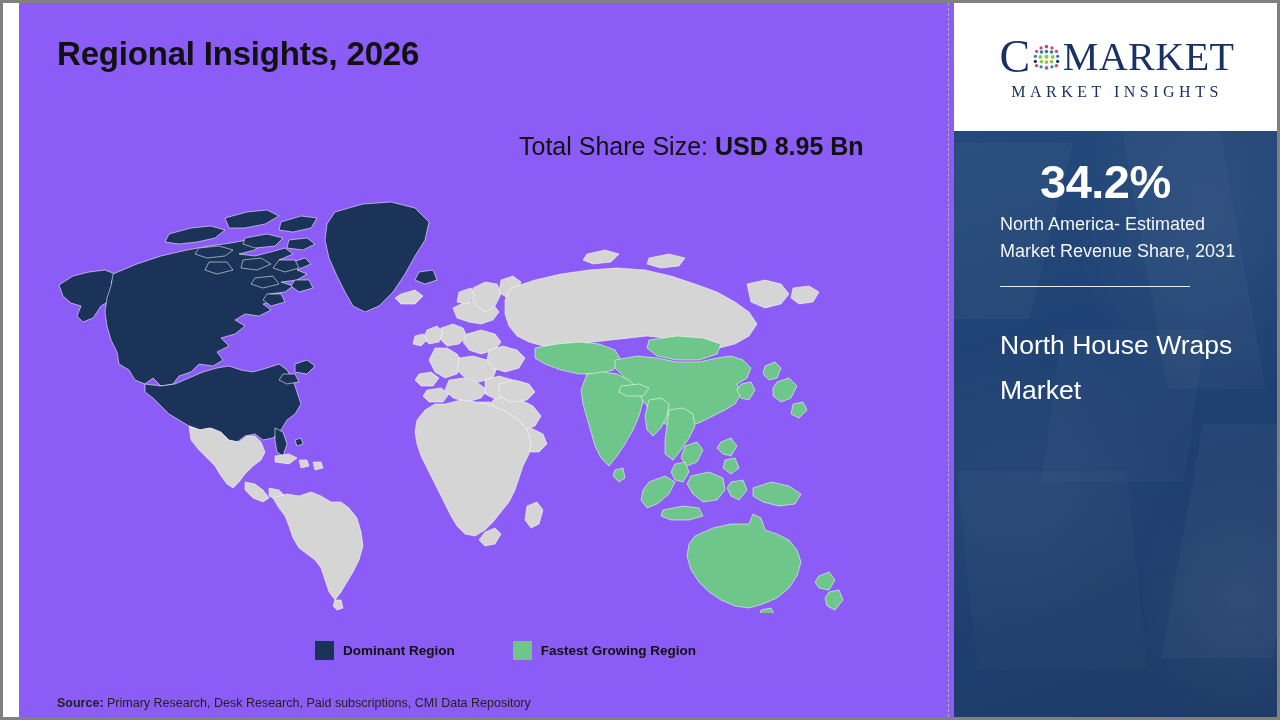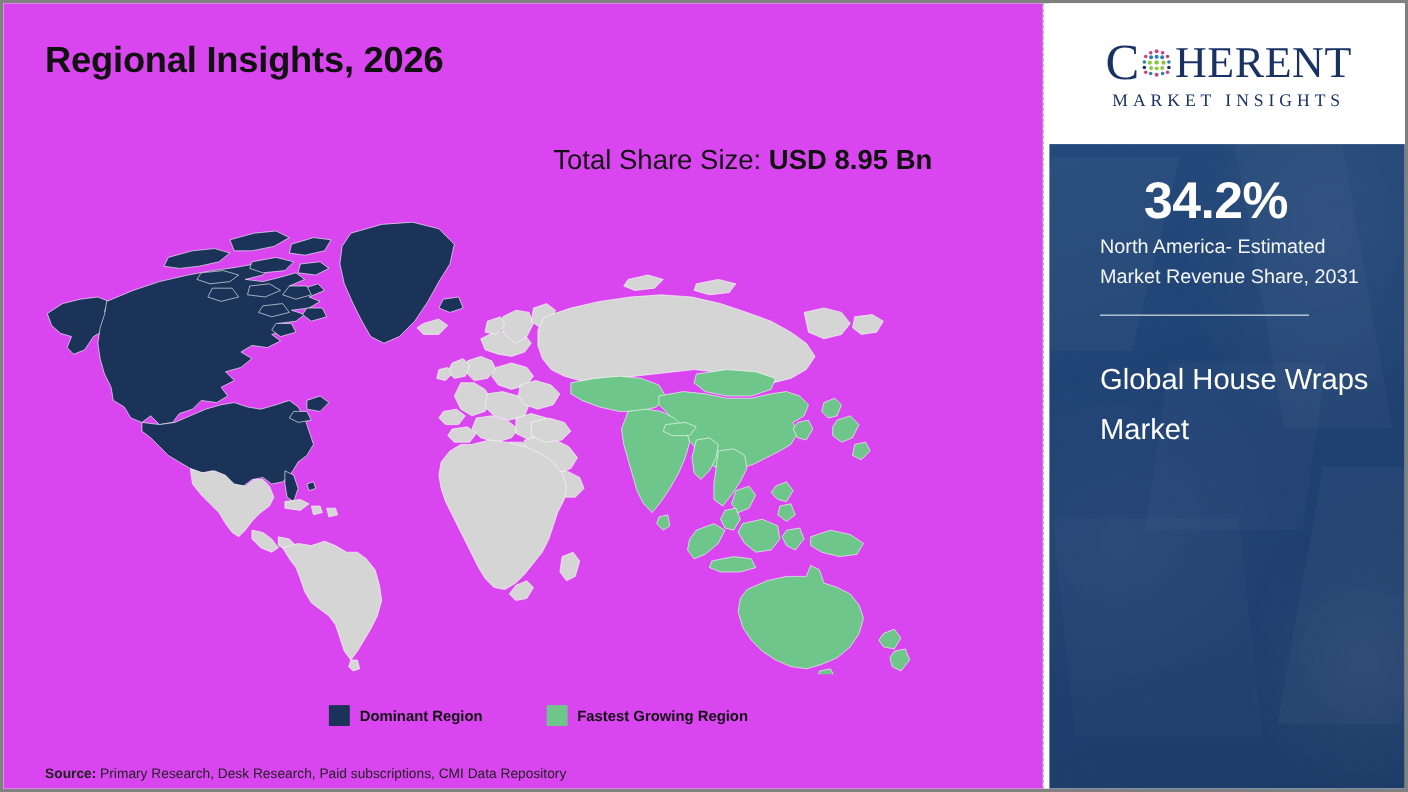--- a/index.html
+++ b/index.html
@@ -14,23 +14,23 @@
     overflow: hidden;
     background: #ffffff;
     box-sizing: border-box;
     border: 3px solid #808080;
     font-family: "Liberation Sans", sans-serif;
   }
 
   
   #left-pane {
     position: absolute;
-    left: 0; top: 0;
+    left: 16px; top: 0;
     width: 945px; height: 100%;
-    background: #d946ef;
+    background: #8b5cf6;
   }
   #page-title {
     position: absolute;
     left: 38px; top: 32px;
     font-size: 33px;
     font-weight: bold;
     color: #111111;
     letter-spacing: -0.2px;
     white-space: nowrap;
   }
@@ -375,33 +375,33 @@
             <circle cx="13.5" cy="25.6" r="2.3" fill="#8cc63f"></circle>
             <circle cx="20" cy="26" r="2.3" fill="#8cc63f"></circle>
             <circle cx="26.5" cy="25.6" r="2.3" fill="#8cc63f"></circle>
             <circle cx="7.2" cy="30.5" r="2.1" fill="#c9447f"></circle>
             <circle cx="32.8" cy="30.5" r="2.1" fill="#c9447f"></circle>
             <circle cx="13" cy="32" r="2.1" fill="#2f7fa8"></circle>
             <circle cx="27" cy="32" r="2.1" fill="#2f7fa8"></circle>
             <circle cx="20" cy="33.4" r="2.3" fill="#c9447f"></circle>
           </g>
         </svg>
-        <span>HERENT</span>
+        <span>MARKET</span>
       </div>
       <div id="logo-sub">MARKET INSIGHTS</div>
     </div>
 
     <div id="stat-panel">
       <div class="tex" id="t1"></div>
       <div class="tex" id="t2"></div>
       <div class="tex" id="t3"></div>
       <div class="tex" id="t4"></div>
       <div class="tex" id="t5"></div>
 
       <div id="stat-inner">
         <div id="stat-percent">34.2%</div>
         <div id="stat-caption">North America- Estimated Market Revenue Share, 2031</div>
         <div id="stat-rule"></div>
-        <div id="market-name">Global House Wraps Market</div>
+        <div id="market-name">North House Wraps Market</div>
       </div>
     </div>
   </div>
 </div>
 
 </body></html>

